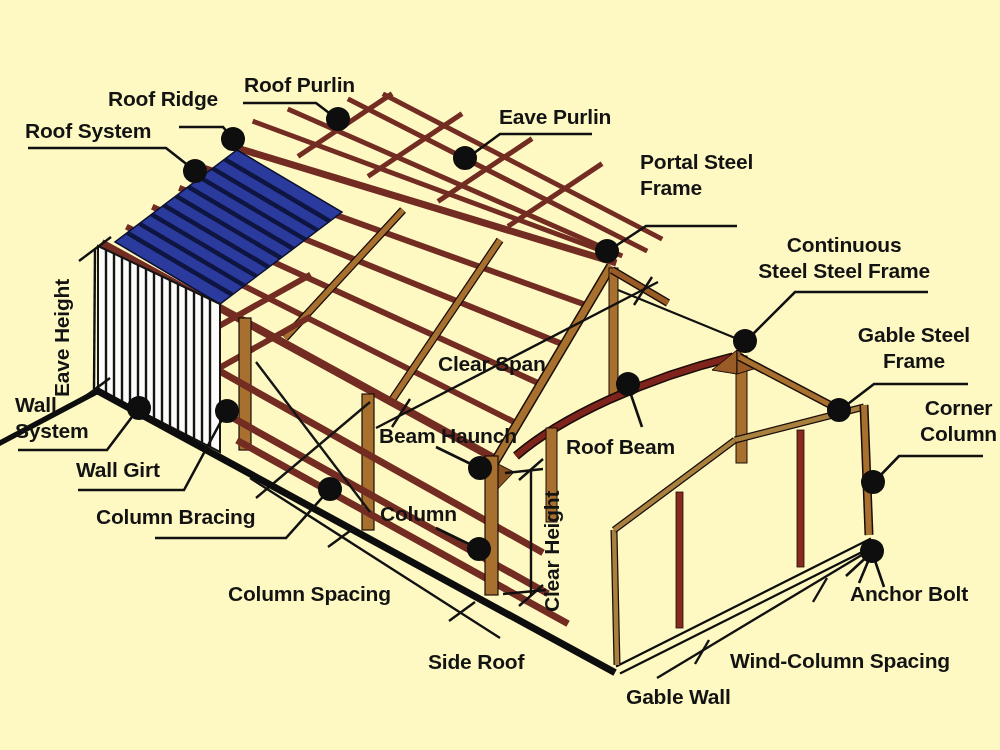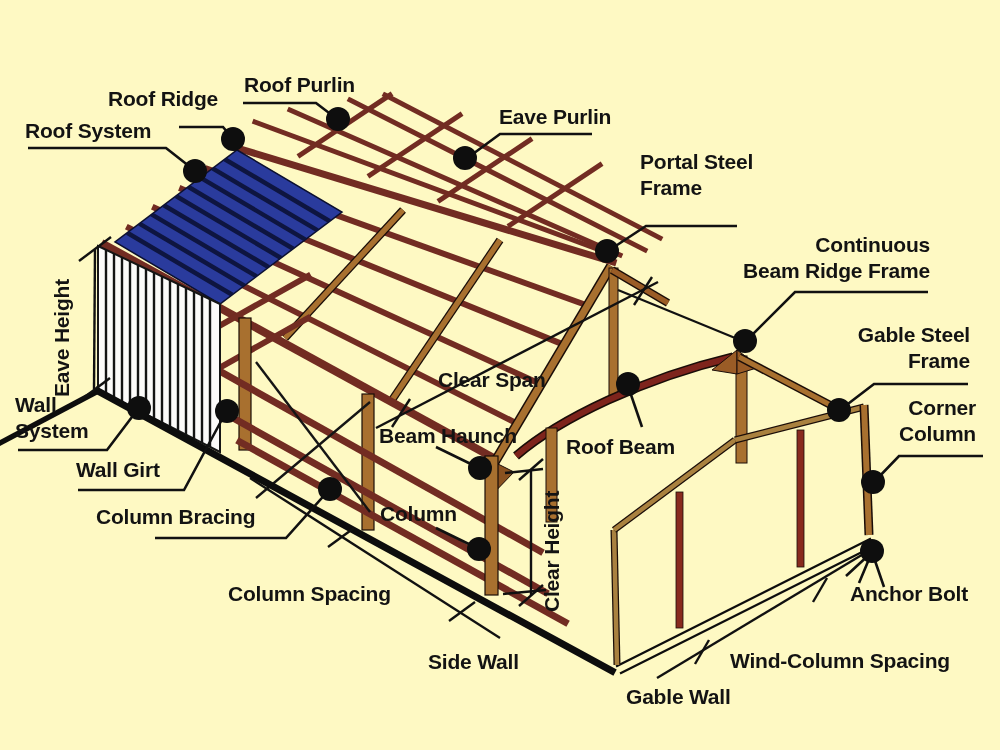--- a/index.html
+++ b/index.html
@@ -8,21 +8,21 @@
     background:#fef9c3;
     font-family:"Liberation Sans", sans-serif;
   }
   .stage svg{position:absolute;left:0;top:0;}
   .lbl{
     position:absolute;
     font-weight:bold;font-size:21px;line-height:23px;
     color:#131313;letter-spacing:-0.2px;white-space:nowrap;
   }
   .lbl.two{line-height:26px;}
-  .lbl.right{text-align:right;}
+  .lbl.right{text-align:center;}
   .vlbl{
     position:absolute;
     font-weight:bold;font-size:21px;color:#131313;letter-spacing:-0.2px;
     writing-mode:vertical-rl;transform:rotate(180deg);white-space:nowrap;
   }
 </style>
 </head>
 <body>
 
 <div class="stage">
@@ -233,45 +233,45 @@
 <div class="lbl" style="left:244px;top:73px"><span>Roof Purlin</span></div>
 <div class="lbl" style="left:25px;top:119px"><span>Roof System</span></div>
 <div class="lbl" style="left:499px;top:105px"><span>Eave Purlin</span></div>
 
 <div class="lbl two" style="left:640px;top:149px">
   <span>Portal Steel</span><br>
   <span>Frame</span>
 </div>
 <div class="lbl two right" style="right:70px;top:232px">
   <span>Continuous</span><br>
-  <span>Beam Ridge Frame</span>
+  <span>Steel Steel Frame</span>
 </div>
 <div class="lbl two right" style="right:30px;top:322px">
   <span>Gable Steel</span><br>
   <span>Frame</span>
 </div>
-<div class="lbl two right" style="right:24px;top:395px">
+<div class="lbl two right" style="right:3px;top:395px">
   <span>Corner</span><br>
   <span>Column</span>
 </div>
 <div class="lbl two" style="left:15px;top:392px">
   <span>Wall</span><br>
   <span>System</span>
 </div>
 
 <div class="lbl" style="left:76px;top:458px"><span>Wall Girt</span></div>
 <div class="lbl" style="left:96px;top:505px"><span>Column Bracing</span></div>
 <div class="lbl" style="left:379px;top:424px"><span>Beam Haunch</span></div>
 <div class="lbl" style="left:566px;top:435px"><span>Roof Beam</span></div>
 <div class="lbl" style="left:380px;top:502px"><span>Column</span></div>
 <div class="lbl" style="left:850px;top:582px"><span>Anchor Bolt</span></div>
 
-<div class="lbl" style="left:438px;top:368px"><span>Clear Span</span></div>
+<div class="lbl" style="left:438px;top:352px"><span>Clear Span</span></div>
 <div class="lbl" style="left:228px;top:582px"><span>Column Spacing</span></div>
 <div class="lbl" style="left:730px;top:649px"><span>Wind-Column Spacing</span></div>
 
 <div class="vlbl" style="left:50px;top:247px;height:150px"><span>Eave Height</span></div>
 <div class="vlbl" style="left:540px;top:477px;height:135px"><span>Clear Height</span></div>
 
-<div class="lbl" style="left:428px;top:650px"><span>Side Wall</span></div>
+<div class="lbl" style="left:428px;top:650px"><span>Side Roof</span></div>
 <div class="lbl" style="left:626px;top:685px"><span>Gable Wall</span></div>
 
 </div>
 
 </body></html>

